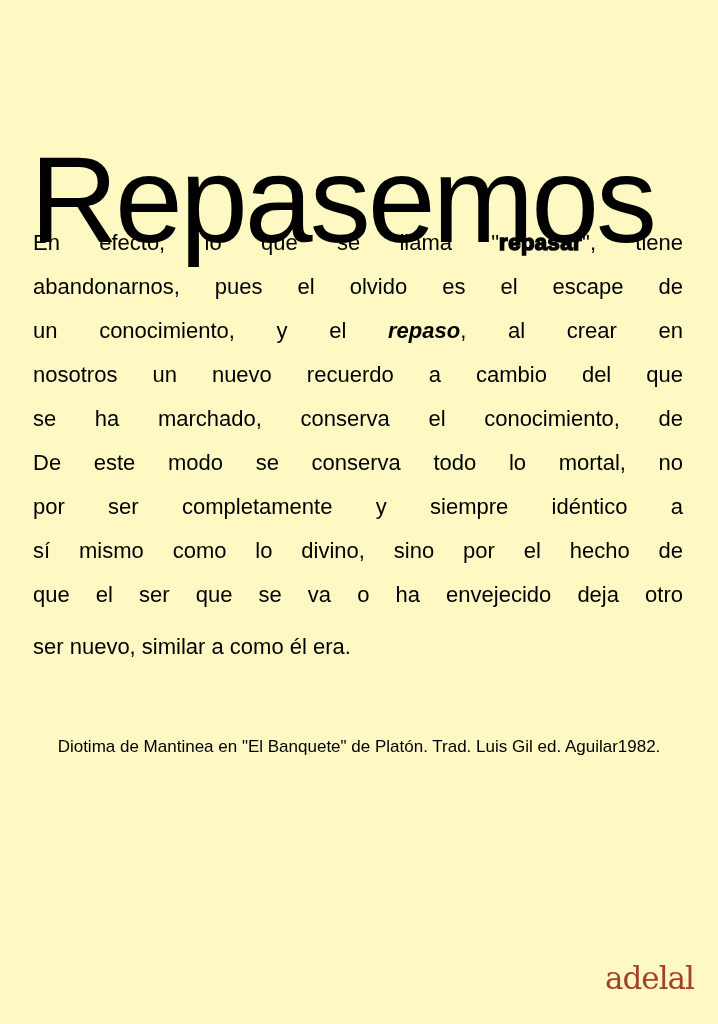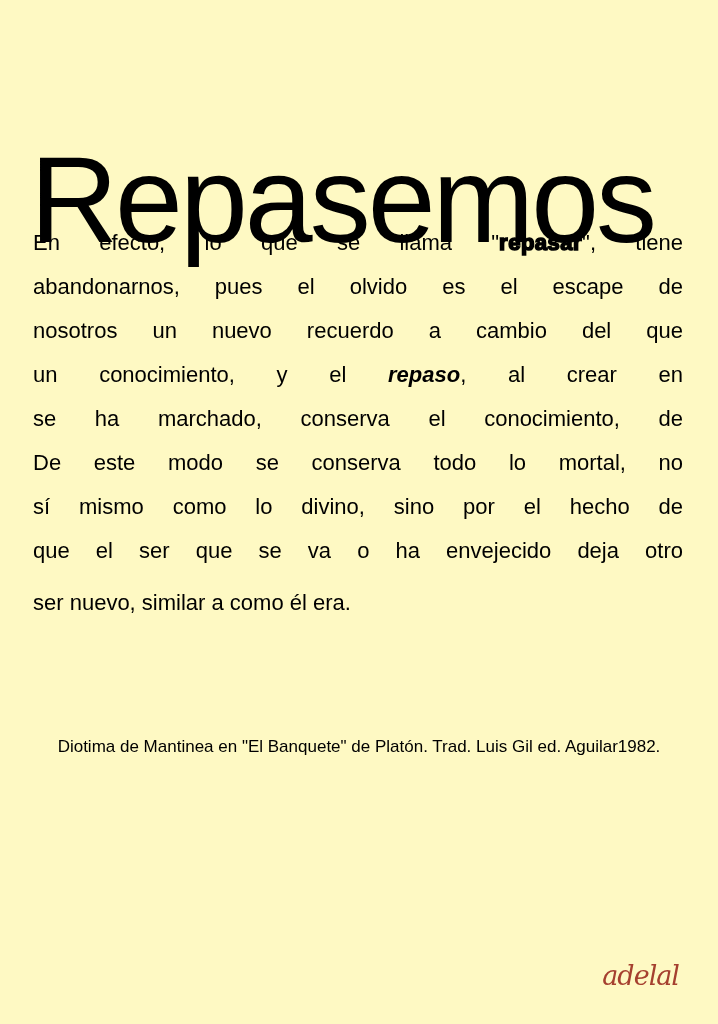--- a/index.html
+++ b/index.html
@@ -62,52 +62,54 @@
     left: 0;
     width: 100%;
     text-align: center;
     font-size: 17px;
     letter-spacing: 0px;
     color: #000000;
   }
   .signature {
     position: absolute;
     top: 960px;
-    right: 39px;
+    right: 24px;
     font-family: "DejaVu Serif", serif;
-    font-style: italic;
-    font-size: 27px;
+    font-size: 31px;
     letter-spacing: -1px;
   }
 </style>
 </head>
 <body>
 
 <div class="page" style="background: #fef9c3;">
 
   <h1 class="title">Repasemos</h1>
 
   <div class="paragraph">
     <div class="line">
       <span>En efecto, lo que se llama "</span><span class="seg-heavy">repasar</span><span>", tiene</span>
     </div>
     <div class="line">
       <span>abandonarnos, pues el olvido es el escape de</span>
     </div>
     <div class="line">
-      <span>nosotros un nuevo recuerdo a cambio del que</span>
+      <span>un conocimiento, y el </span><span class="seg-bold-italic">repaso</span><span>, al crear en</span>
     </div>
     <div class="line">
-      <span>un conocimiento, y el </span><span class="seg-bold-italic">repaso</span><span>, al crear en</span>
+      <span>nosotros un nuevo recuerdo a cambio del que</span>
     </div>
     <div class="line">
       <span>se ha marchado, conserva el conocimiento, de</span>
     </div>
     <div class="line">
       <span>De este modo se conserva todo lo mortal, no</span>
+    </div>
+    <div class="line">
+      <span>por ser completamente y siempre idéntico a</span>
     </div>
     <div class="line">
       <span>sí mismo como lo divino, sino por el hecho de</span>
     </div>
     <div class="line">
       <span>que el ser que se va o ha envejecido deja otro</span>
     </div>
     <div class="line last">
       <span>ser nuevo, similar a como él era.</span>
     </div>

